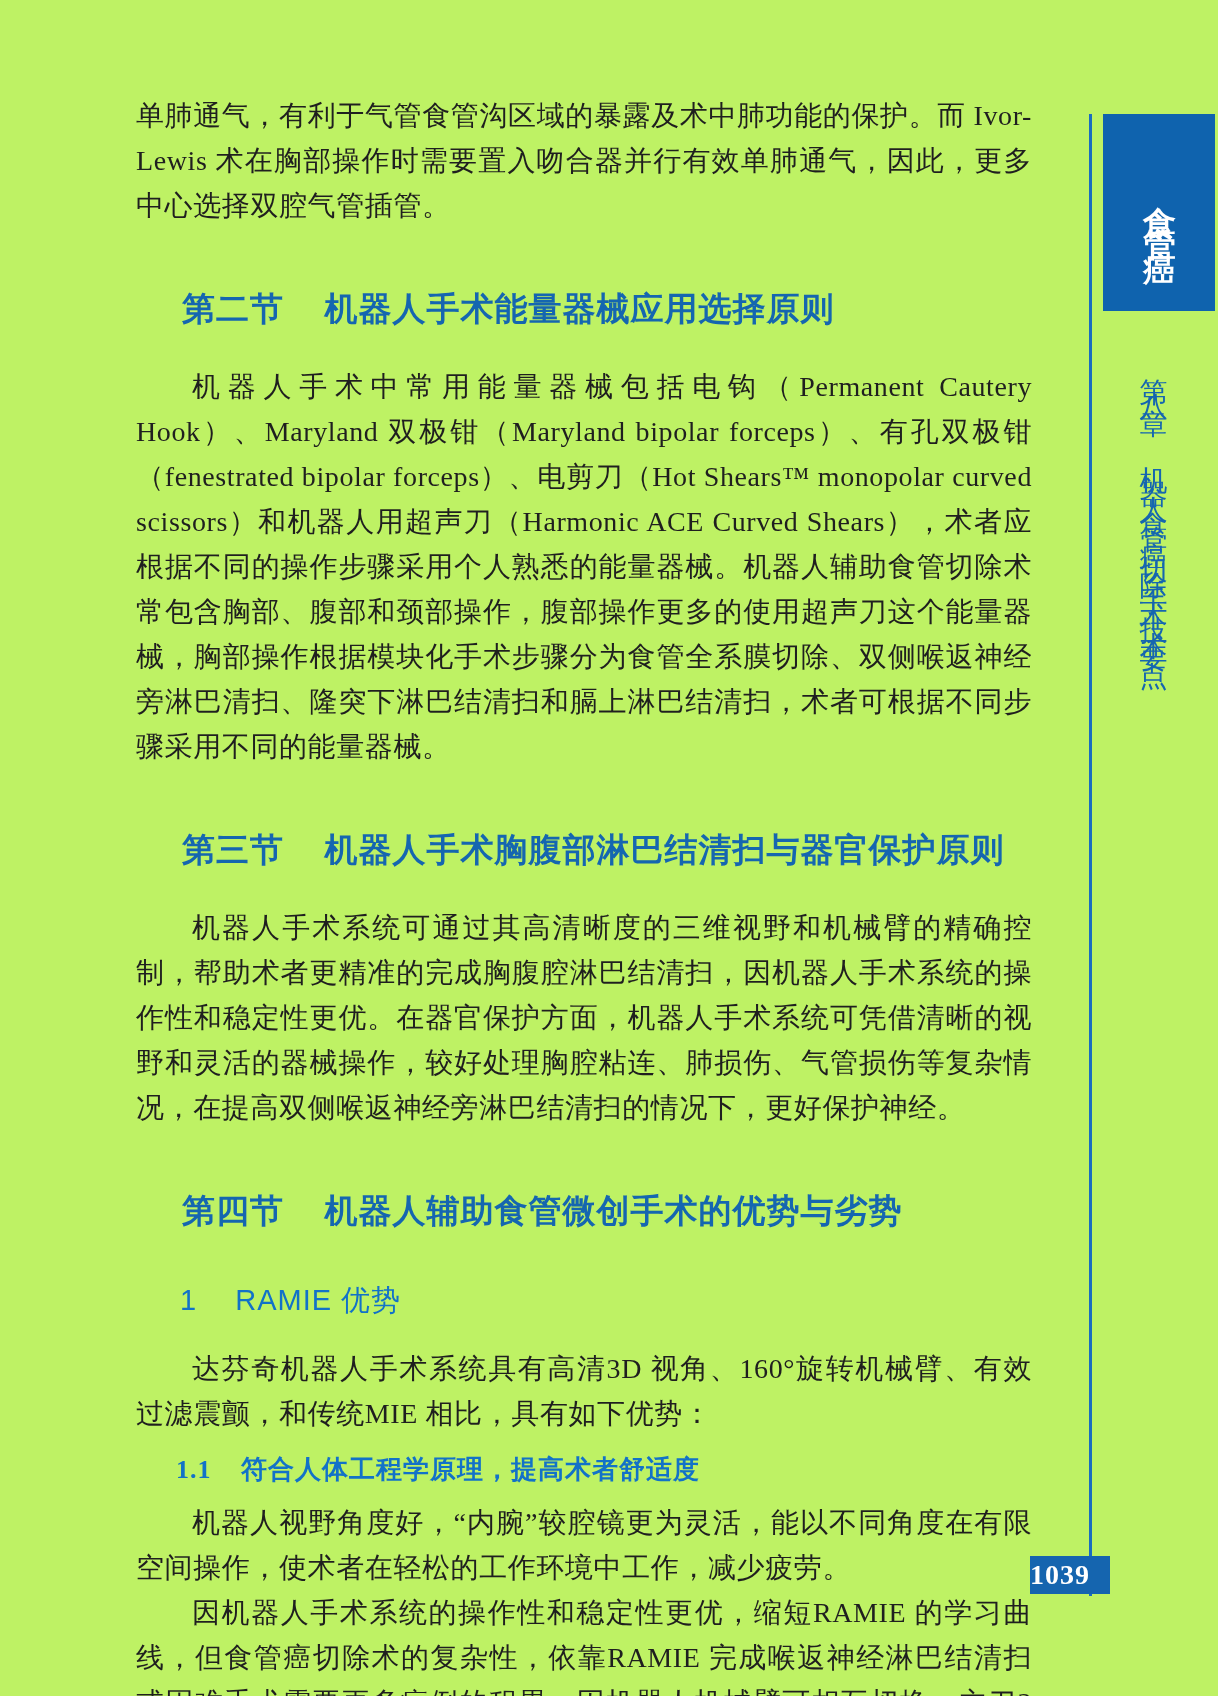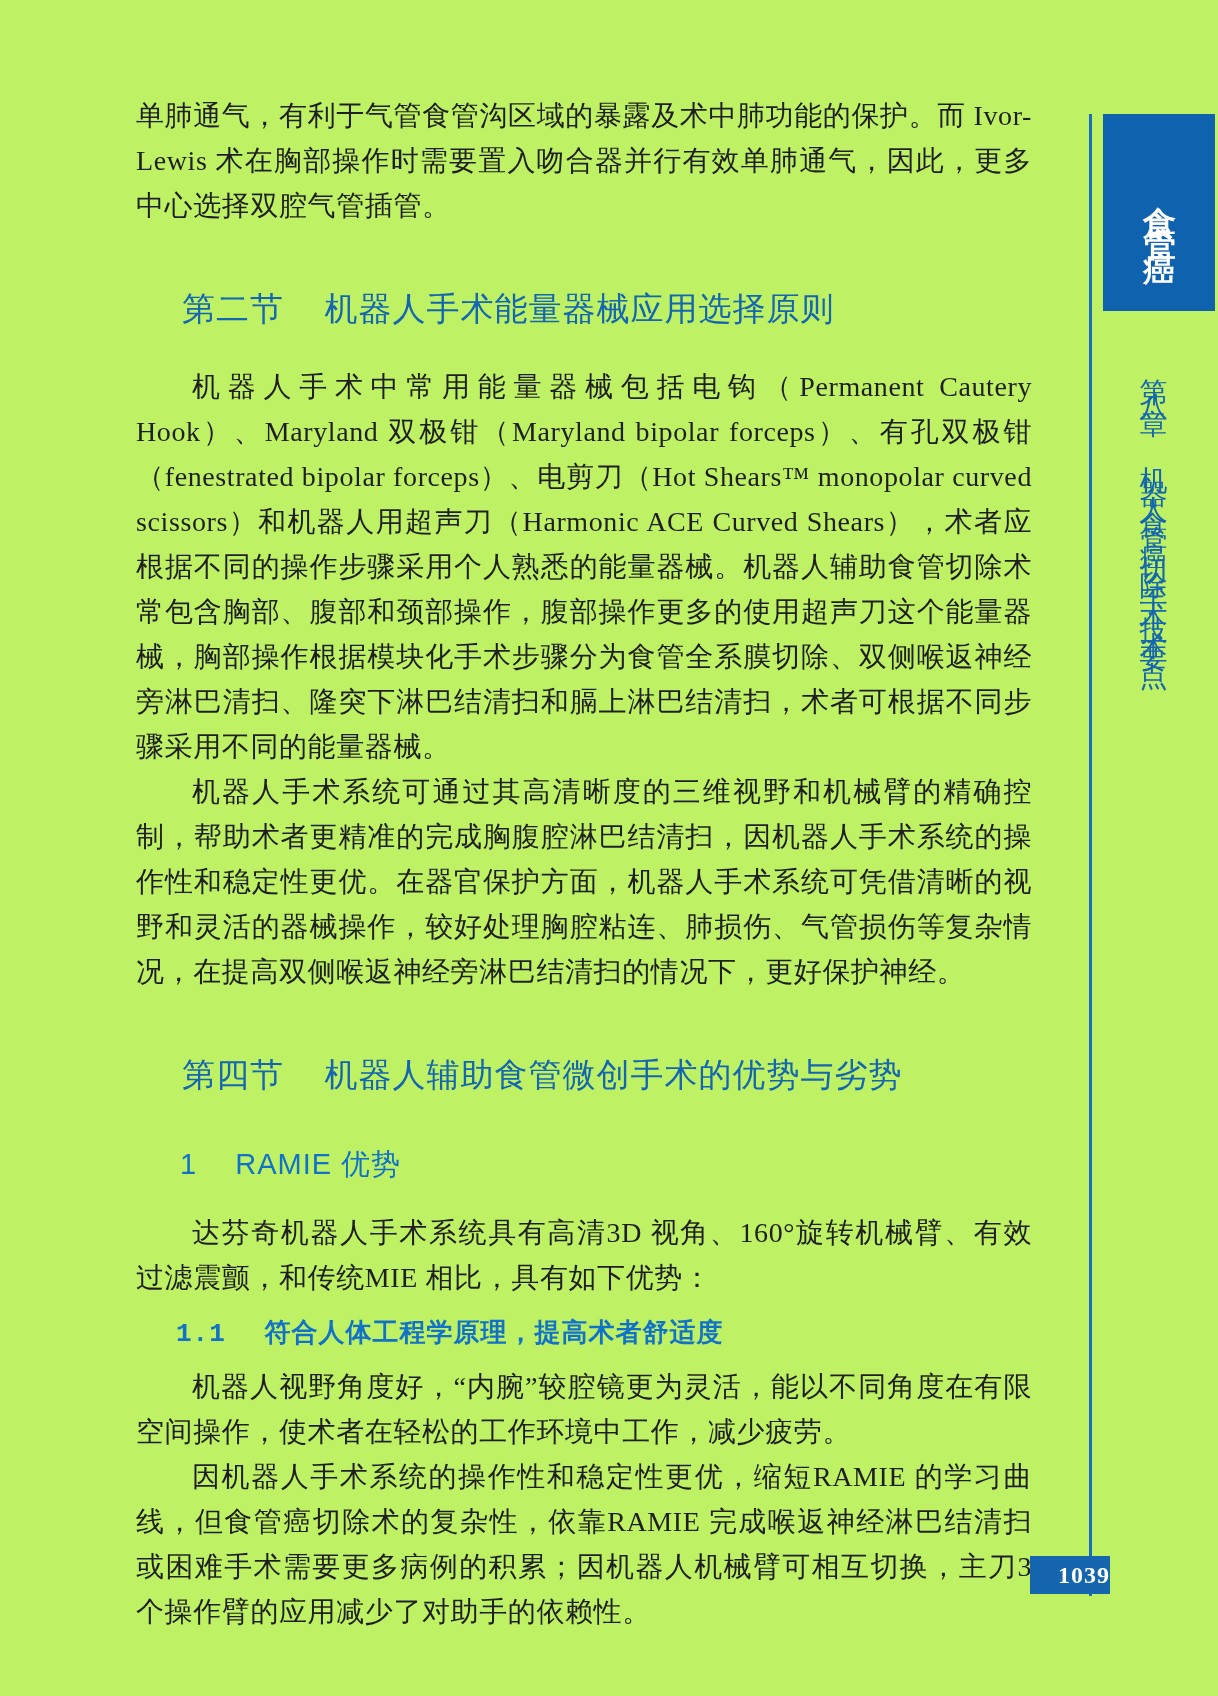--- a/index.html
+++ b/index.html
@@ -24,21 +24,21 @@
     text-align:justify;
     text-justify:inter-ideograph;
     text-indent:2em;
   }
   p.body.cont{text-indent:0;}
   h2.sec{
     margin:58px 0 32px 0;
     padding-left:46px;
     font-size:33px;
     line-height:46px;
-    font-weight:normal;
+    font-weight:bold;
     color:#1566b0;
     font-family:"Liberation Serif","DejaVu Serif",serif;
     letter-spacing:1px;
   }
   h2.sec .sec-label{margin-right:0.95em;}
   h3.sub1{
     margin:46px 0 26px 0;
     padding-left:44px;
     font-size:29px;
     line-height:40px;
@@ -48,21 +48,21 @@
     letter-spacing:1px;
   }
   h3.sub1 .num{margin-right:1.0em;font-weight:400;}
   h4.sub2{
     margin:16px 0 12px 0;
     padding-left:40px;
     font-size:26px;
     line-height:36px;
     font-weight:bold;
     color:#1272c8;
-    font-family:Liberation Mono, monospace;
+    font-family:Liberation Serif, serif;
     letter-spacing:1px;
   }
   h4.sub2 .num{margin-right:0.85em;}
   
   .margin-rule{
     position:absolute;
     left:1089px;top:114px;
     width:3px;height:1482px;
     background:#1b6dc0;
   }
@@ -93,42 +93,46 @@
     letter-spacing:15px;
     font-family:"Liberation Serif","DejaVu Serif",serif;
     font-weight:500;
   }
   .page-badge{
     position:absolute;
     left:1030px;top:1556px;
     width:80px;height:38px;
     background:#1565af;
     color:#ffffff;
-    display:flex;align-items:center;justify-content:flex-end;
-    font-size:24px;
+    display:flex;align-items:center;justify-content:flex-start;
+    font-size:28px;
     font-weight:bold;
     font-family:"Liberation Serif","DejaVu Serif",serif;
     letter-spacing:1px;
   }
 </style>
 </head>
 <body>
 
 <div class="page">
 
   <div class="main">
 
     <p class="body cont">单肺通气，有利于气管食管沟区域的暴露及术中肺功能的保护。而 Ivor-Lewis 术在胸部操作时需要置入吻合器并行有效单肺通气，因此，更多中心选择双腔气管插管。</p>
 
     <h2 class="sec">
       <span class="sec-label">第二节</span>
       <span class="sec-title">机器人手术能量器械应用选择原则</span>
     </h2>
     <p class="body">机器人手术中常用能量器械包括电钩（Permanent Cautery Hook）、Maryland 双极钳（Maryland bipolar forceps）、有孔双极钳（fenestrated bipolar forceps）、电剪刀（Hot Shears™ monopolar curved scissors）和机器人用超声刀（Harmonic ACE Curved Shears），术者应根据不同的操作步骤采用个人熟悉的能量器械。机器人辅助食管切除术常包含胸部、腹部和颈部操作，腹部操作更多的使用超声刀这个能量器械，胸部操作根据模块化手术步骤分为食管全系膜切除、双侧喉返神经旁淋巴清扫、隆突下淋巴结清扫和膈上淋巴结清扫，术者可根据不同步骤采用不同的能量器械。</p>
 
+    <h2 class="sec">
+      <span class="sec-label">第三节</span>
+      <span class="sec-title">机器人手术胸腹部淋巴结清扫与器官保护原则</span>
+    </h2>
     <p class="body">机器人手术系统可通过其高清晰度的三维视野和机械臂的精确控制，帮助术者更精准的完成胸腹腔淋巴结清扫，因机器人手术系统的操作性和稳定性更优。在器官保护方面，机器人手术系统可凭借清晰的视野和灵活的器械操作，较好处理胸腔粘连、肺损伤、气管损伤等复杂情况，在提高双侧喉返神经旁淋巴结清扫的情况下，更好保护神经。</p>
 
     <h2 class="sec">
       <span class="sec-label">第四节</span>
       <span class="sec-title">机器人辅助食管微创手术的优势与劣势</span>
     </h2>
 
     <h3 class="sub1">
       <span class="num">1</span>
       <span>RAMIE 优势</span>

